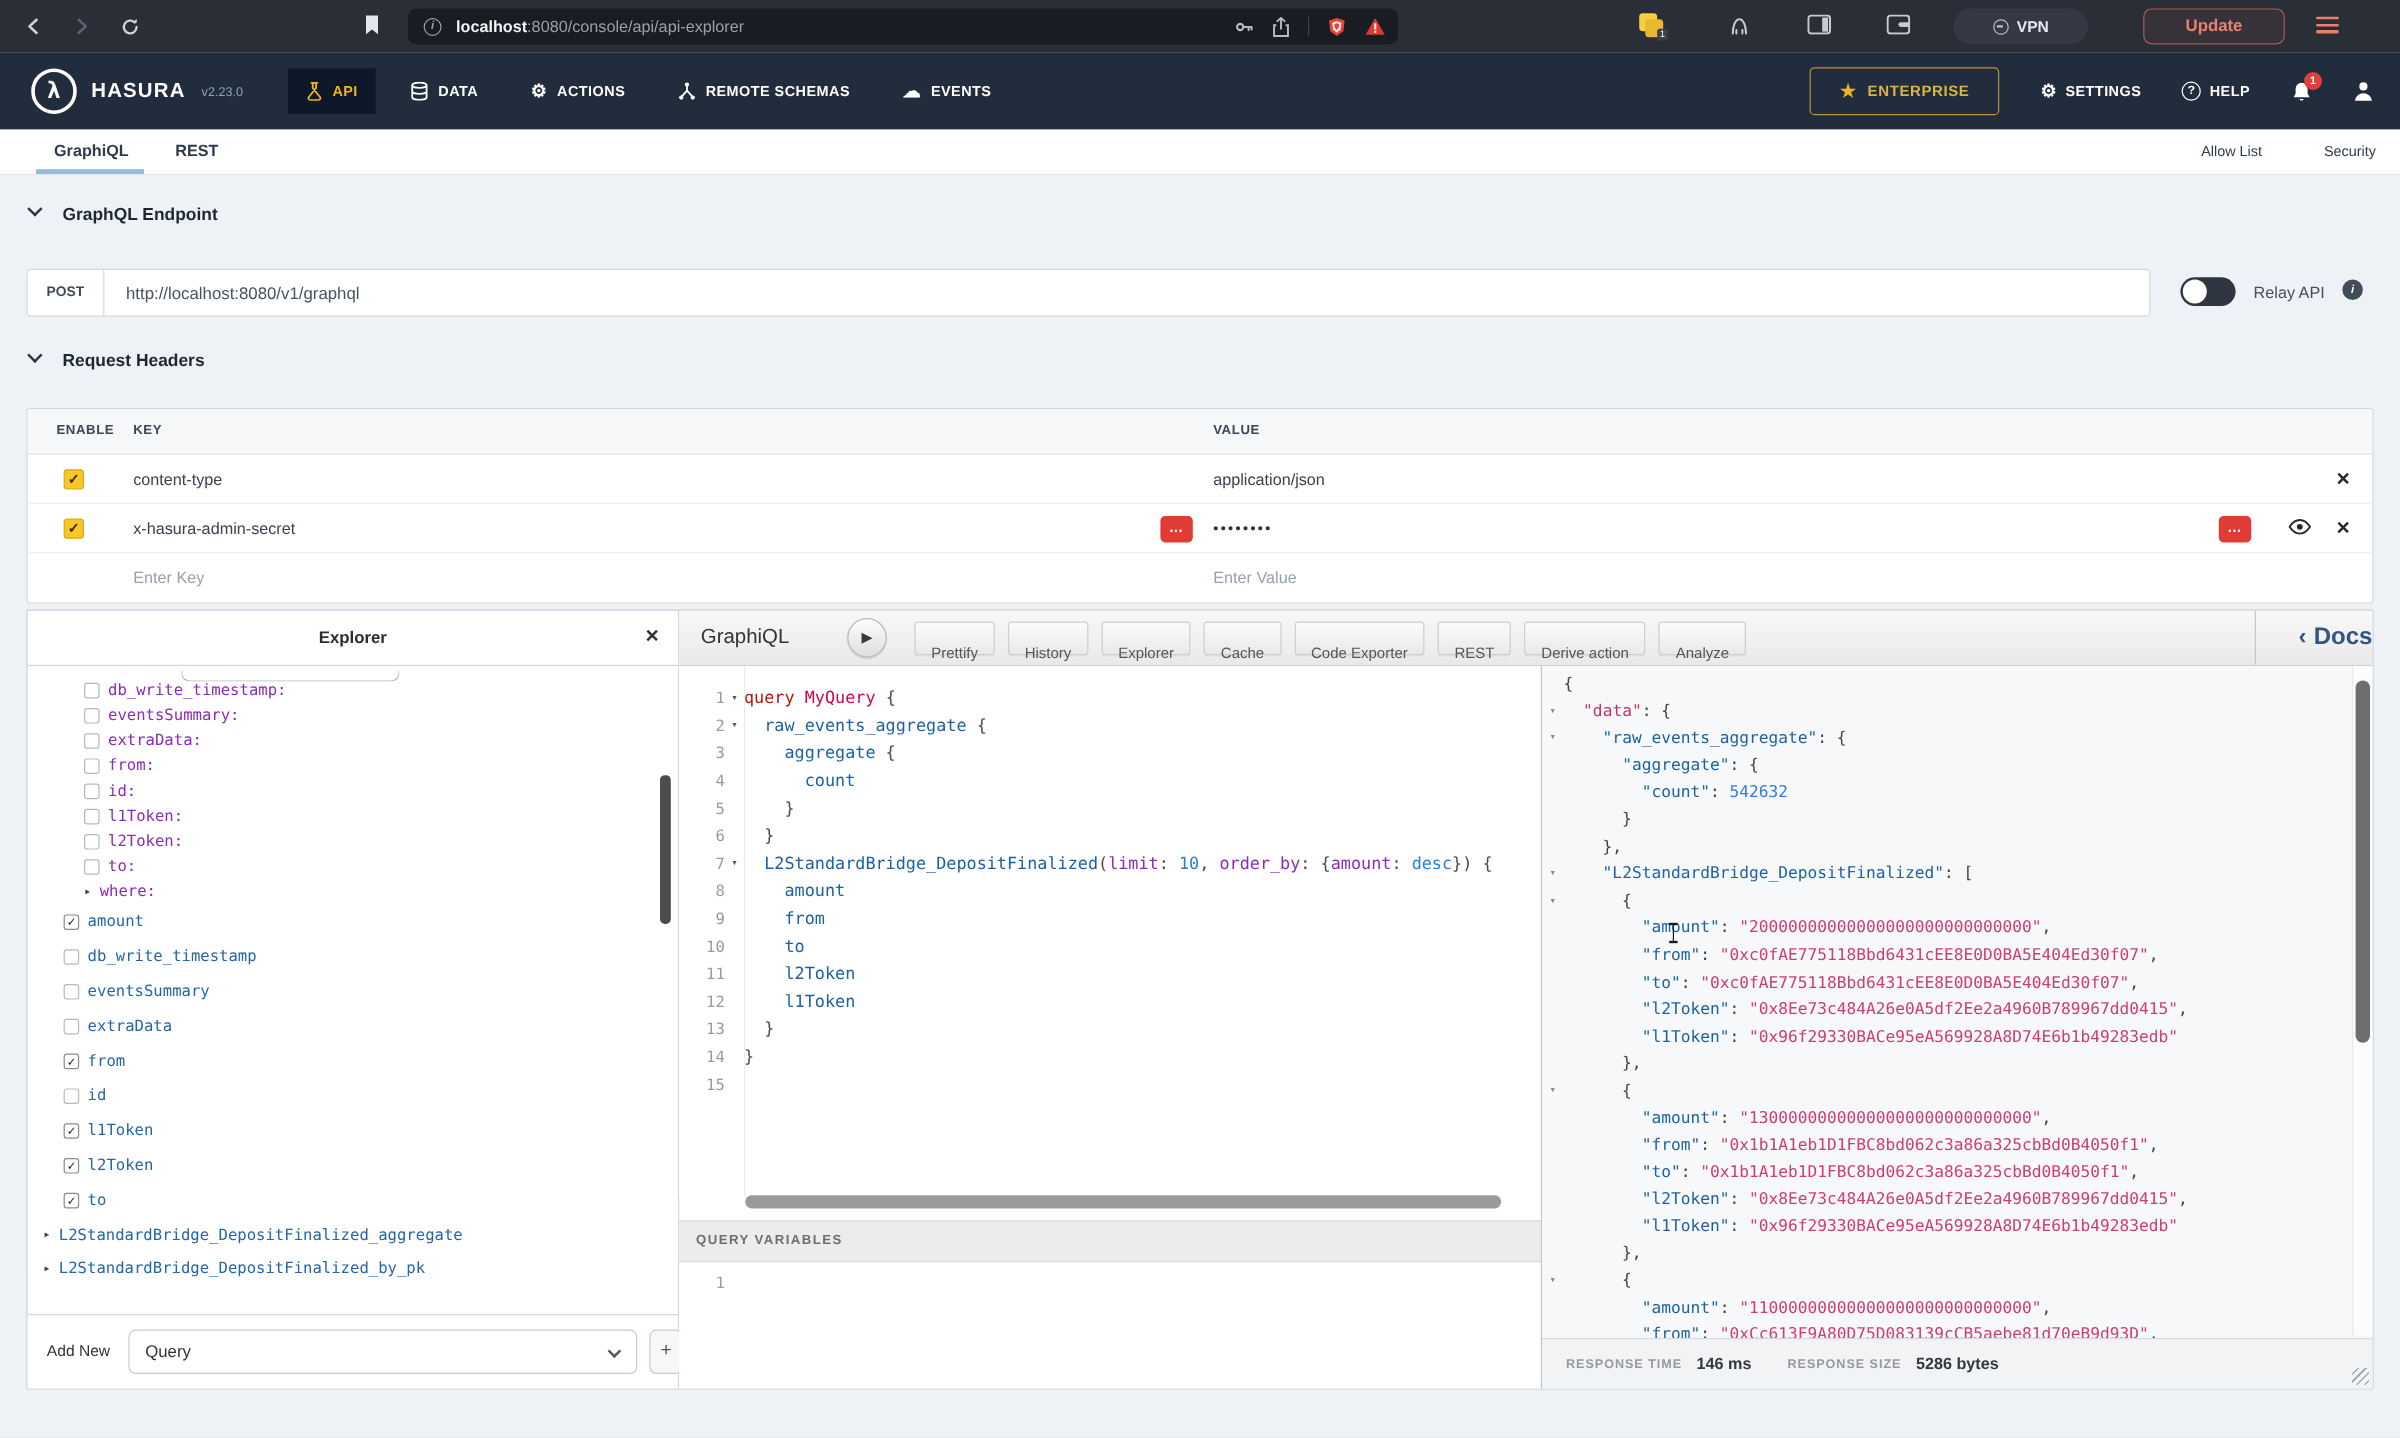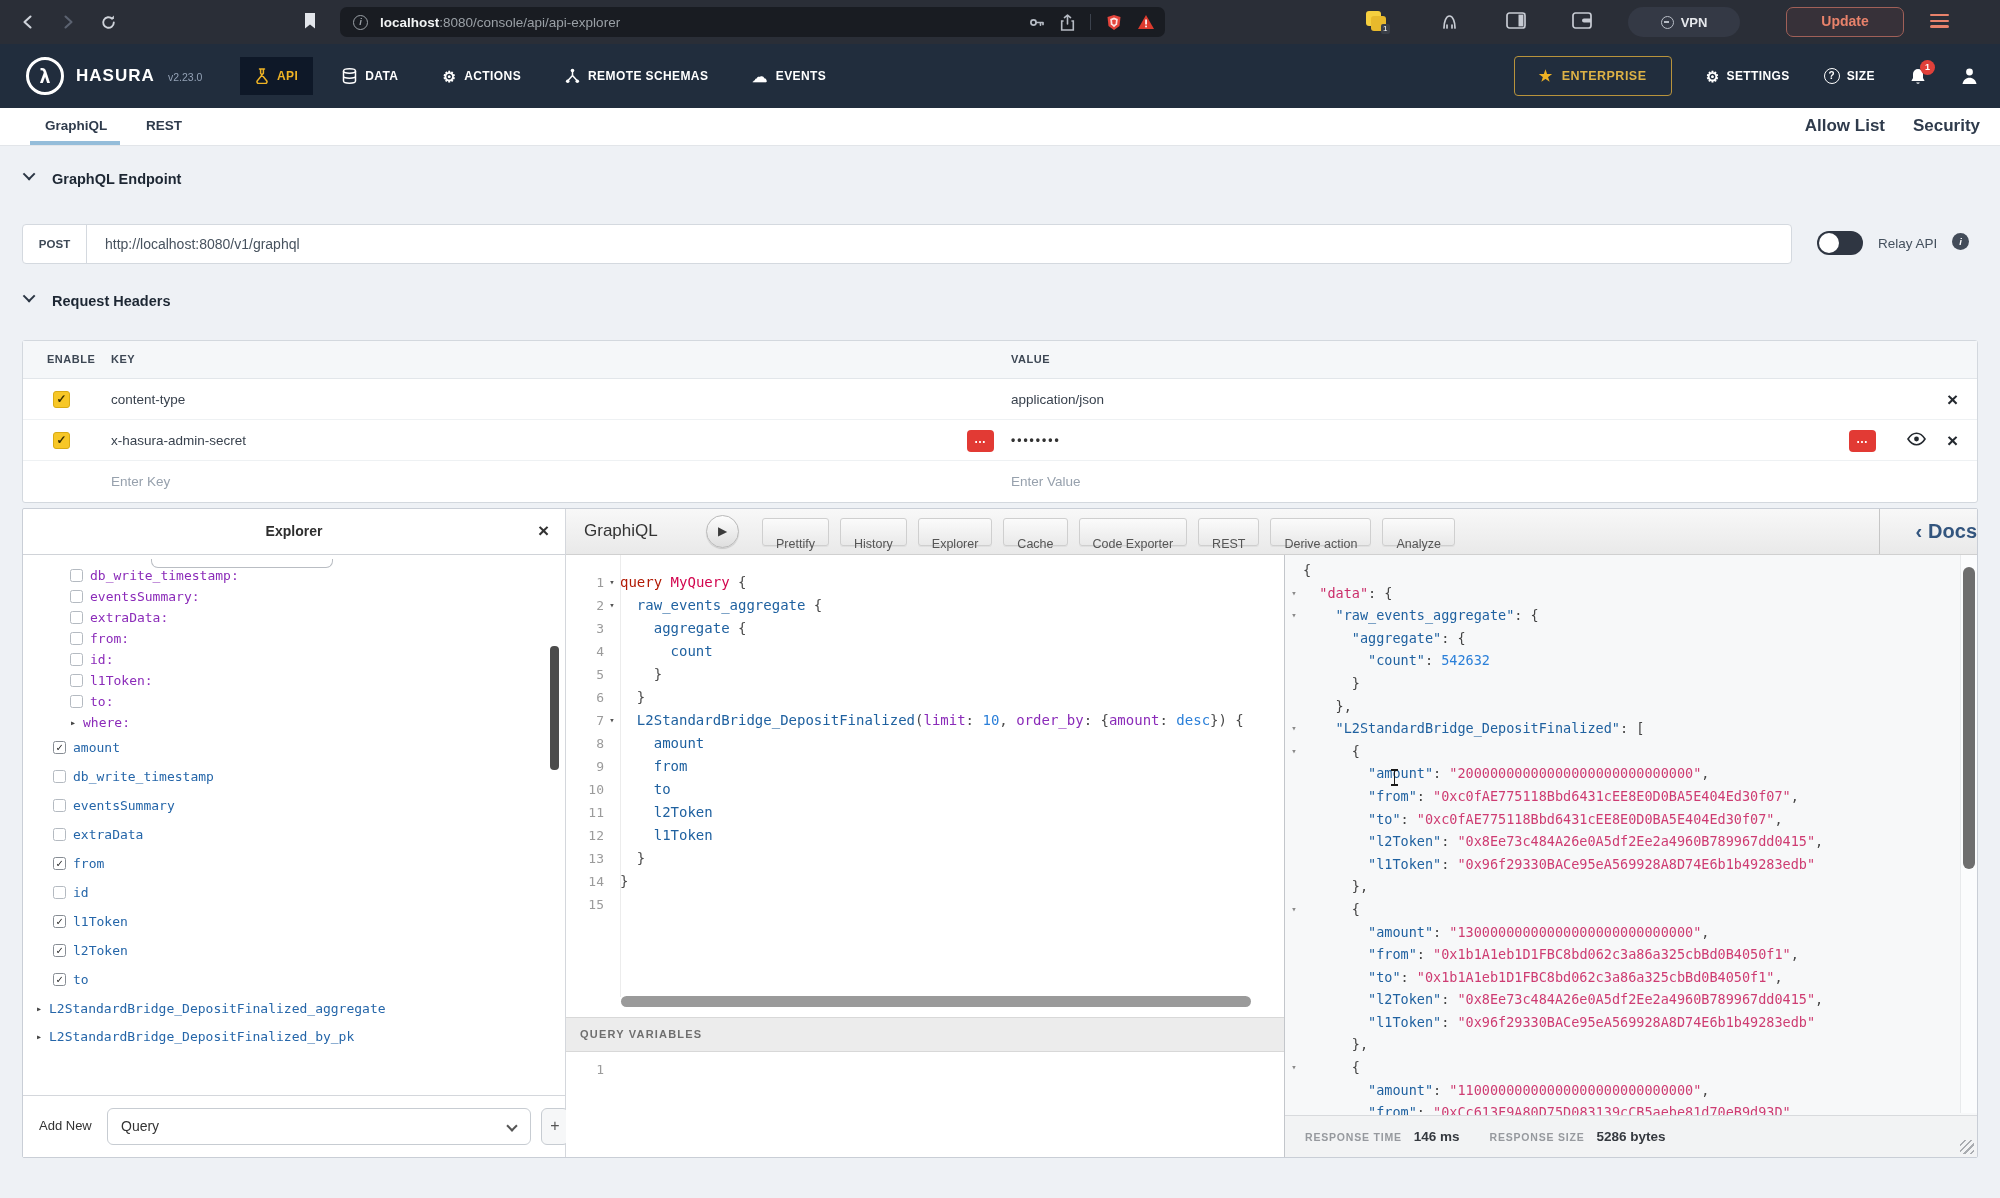--- a/index.html
+++ b/index.html
@@ -47,21 +47,21 @@
   .qmark{width:16px;height:16px;border:1.6px solid #fff;border-radius:50%;font-size:10px;line-height:13px;text-align:center;font-weight:bold}
   .bell{position:relative;color:#fff}
   .bell .bdg{position:absolute;top:-7px;right:-8px;width:15px;height:15px;border-radius:50%;background:#e0403a;color:#fff;font-size:9px;line-height:15px;text-align:center;font-weight:bold}
 
   
   .subtabs{position:absolute;top:108px;left:0;right:0;height:38px;background:#fff;border-bottom:1px solid #e2e5e9}
   .stab{position:absolute;top:0;height:38px;line-height:36px;font-size:13.5px;font-weight:bold;color:#2f3b4c}
   .stab.graphiql{left:45px}
   .stab.rest{left:146px}
   .stab-underline{position:absolute;left:30px;bottom:0;width:90px;height:4px;background:#94bdda}
-  .stab-r{position:absolute;top:0;height:38px;line-height:36px;font-size:17px;font-weight:bold;color:#2f3b4c}
+  .stab-r{position:absolute;top:0;height:38px;line-height:36px;font-size:12px;font-weight:normal;color:#2f3b4c}
 
   
   .sechead{position:absolute;left:26px;display:flex;gap:17px;font-size:14.5px;font-weight:bold;color:#1d2733}
   .chev{width:9px;height:9px;border-left:2px solid #2b3644;border-bottom:2px solid #2b3644;transform:rotate(-45deg) translateY(-2px)}
   .ep-row{position:absolute;top:224px;left:22px;width:1770px;height:40px;background:#fff;border:1px solid #d4d9df;border-radius:4px;display:flex;align-items:center}
   .ep-method{width:64px;height:100%;border-right:1px solid #d4d9df;text-align:center;line-height:38px;font-size:11.5px;font-weight:bold;color:#3e4956}
   .ep-url{padding-left:18px;font-size:14px;color:#47525e}
   .toggle{position:absolute;left:1817px;top:231px;width:46px;height:24px;border-radius:12px;background:#2f3642}
   .toggle .knob{position:absolute;left:2px;top:2px;width:20px;height:20px;border-radius:50%;background:#fff}
   .relay{position:absolute;left:1878px;top:236px;font-size:13.5px;color:#45515e}
@@ -295,21 +295,21 @@
       <div class="ent">
         <span class="st">★</span>
         <span>ENTERPRISE</span>
       </div>
       <div class="ntext">
         <span class="gearglyph">⚙</span>
         <span>SETTINGS</span>
       </div>
       <div class="ntext">
         <span class="qmark">?</span>
-        <span>SIZE</span>
+        <span>HELP</span>
       </div>
       <div class="bell">
         <svg width="18" height="19" viewBox="0 0 18 19">
             <path d="M9 2a5 5 0 0 0-5 5v4l-1.6 3h13.2L14 11V7a5 5 0 0 0-5-5z" fill="#fff"></path>
             <path d="M7.2 15.5a1.9 1.9 0 0 0 3.6 0z" fill="#fff"></path>
           </svg>
         <span class="bdg">1</span>
       </div>
       <div>
         <svg width="17" height="18" viewBox="0 0 17 18">
@@ -406,20 +406,24 @@
           <div class="exp-row arg">
             <span class="cb"></span>
             <span class="purple">id:</span>
           </div>
           <div class="exp-row arg">
             <span class="cb"></span>
             <span class="purple">l1Token:</span>
           </div>
           <div class="exp-row arg">
             <span class="cb"></span>
+            <span class="purple">l2Token:</span>
+          </div>
+          <div class="exp-row arg">
+            <span class="cb"></span>
             <span class="purple">to:</span>
           </div>
           <div class="exp-row arg">
             <span class="tri">▸</span>
             <span class="purple">where:</span>
           </div>
           <div class="exp-row field">
             <span class="cb on">✓</span>
             <span class="blue">amount</span>
           </div>

